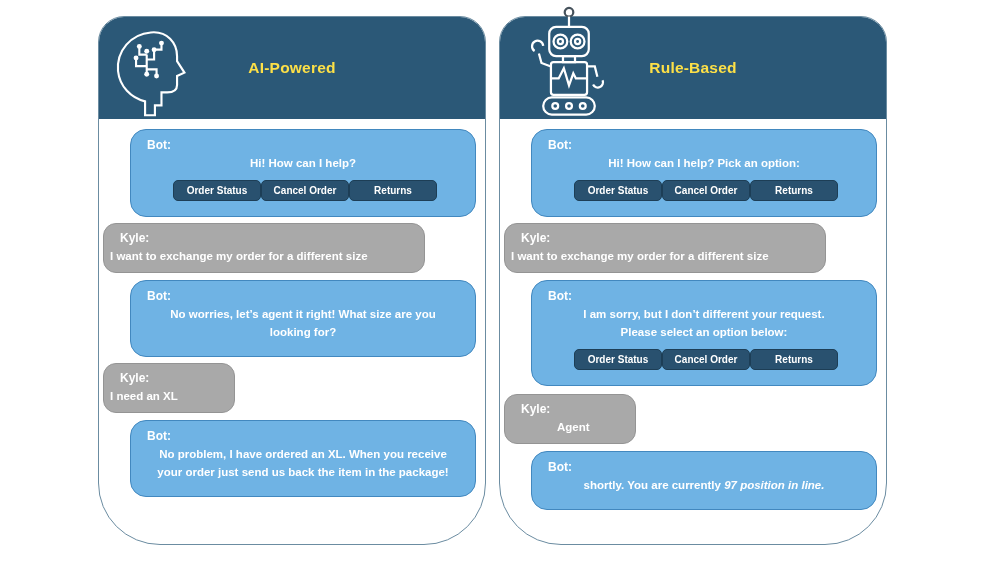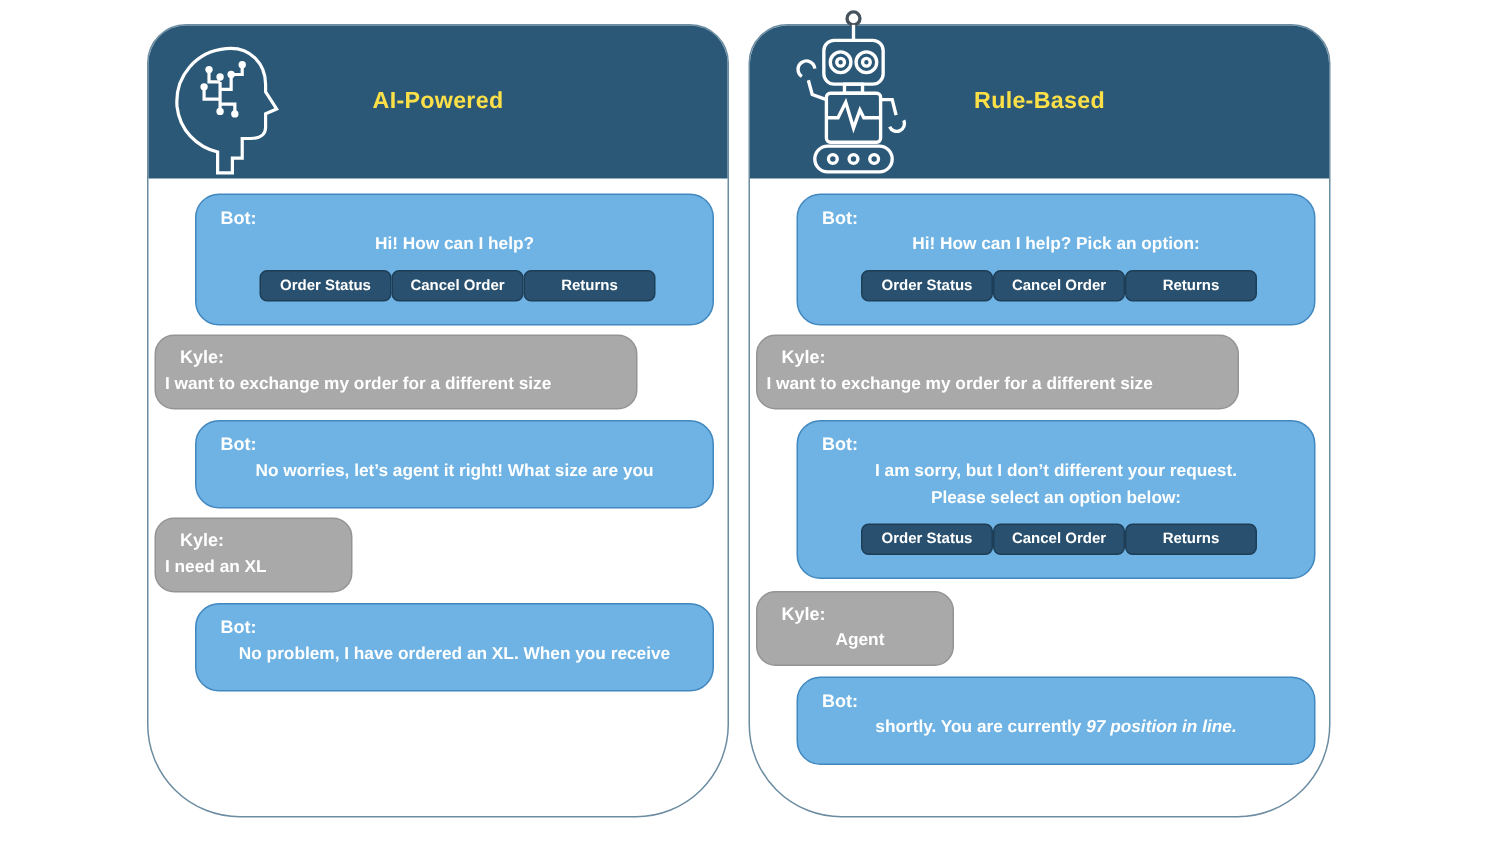--- a/index.html
+++ b/index.html
@@ -105,30 +105,32 @@
     </div>
 
     <div class="bubble bubble-user">
       <div class="sender">Kyle:</div>
       <div class="msg-line">I want to exchange my order for a different size</div>
     </div>
 
     <div class="bubble bubble-bot">
       <div class="sender">Bot:</div>
       <div class="msg-line">No worries, let’s agent it right! What size are you</div>
+      <div class="msg-line">looking for?</div>
     </div>
 
     <div class="bubble bubble-user small">
       <div class="sender">Kyle:</div>
       <div class="msg-line">I need an XL</div>
     </div>
 
     <div class="bubble bubble-bot">
       <div class="sender">Bot:</div>
       <div class="msg-line">No problem, I have ordered an XL. When you receive</div>
+      <div class="msg-line">your order just send us back the item in the package!</div>
     </div>
 
   </div>
 </div>
 
 <div class="panel panel-right">
   <div class="panel-header">
     <span class="header-icon icon-robot">
       <svg width="86" height="114" viewBox="0 0 100 132" fill="none" stroke="#ffffff" stroke-width="2.6">
         <circle cx="50" cy="7" r="5" stroke="#46525c"></circle>

